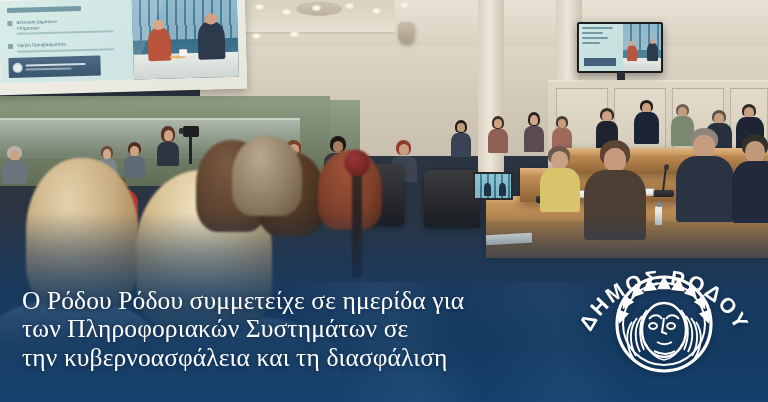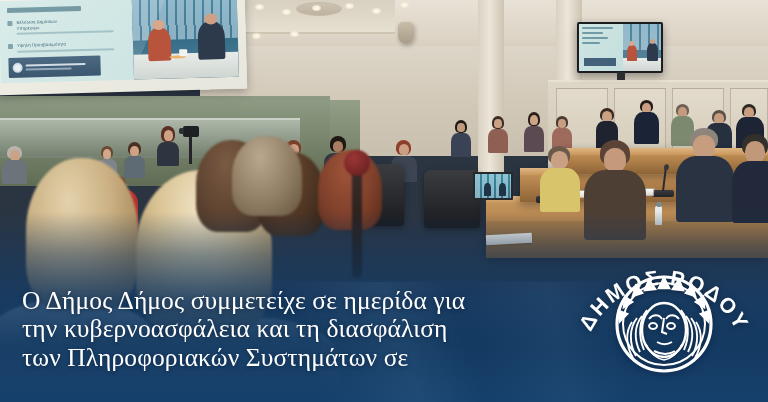--- a/index.html
+++ b/index.html
@@ -578,23 +578,23 @@
                 background:linear-gradient(180deg,#3a2b28,#1d1613);filter:blur(1.2px);border-radius:4px;"></div>
     <div style="position:absolute;left:344px;top:150px;width:26px;height:26px;border-radius:50%;
                 background:radial-gradient(circle at 36% 32%,#9b3535,#5e1d1d);filter:blur(1.1px);"></div>
 
   </div>
 
   <div class="overlay"></div>
   <div class="overlay-streaks"></div>
 
   <div class="headline">
-    <div>Ο Δήμος Δήμος συμμετείχε σε ημερίδα για</div>
+    <div>Ο Ρόδου Ρόδου συμμετείχε σε ημερίδα για</div>
+    <div>των Πληροφοριακών Συστημάτων σε</div>
     <div>την κυβερνοασφάλεια και τη διασφάλιση</div>
-    <div>των Πληροφοριακών Συστημάτων σε</div>
   </div>
 
   <div class="logo">
     <svg viewBox="0 0 176 158" xmlns="http://www.w3.org/2000/svg">
       <defs>
         <path id="arcpath" d="M 12,108 A 80,80 0 0 1 164,108" fill="none"></path>
       </defs>
       <text font-family="Liberation Sans, sans-serif" font-size="21" font-weight="700" fill="#ffffff" letter-spacing="2.5">
         <textPath href="#arcpath" startOffset="50%" text-anchor="middle">ΔΗΜΟΣ ΡΟΔΟΥ</textPath>
       </text>

